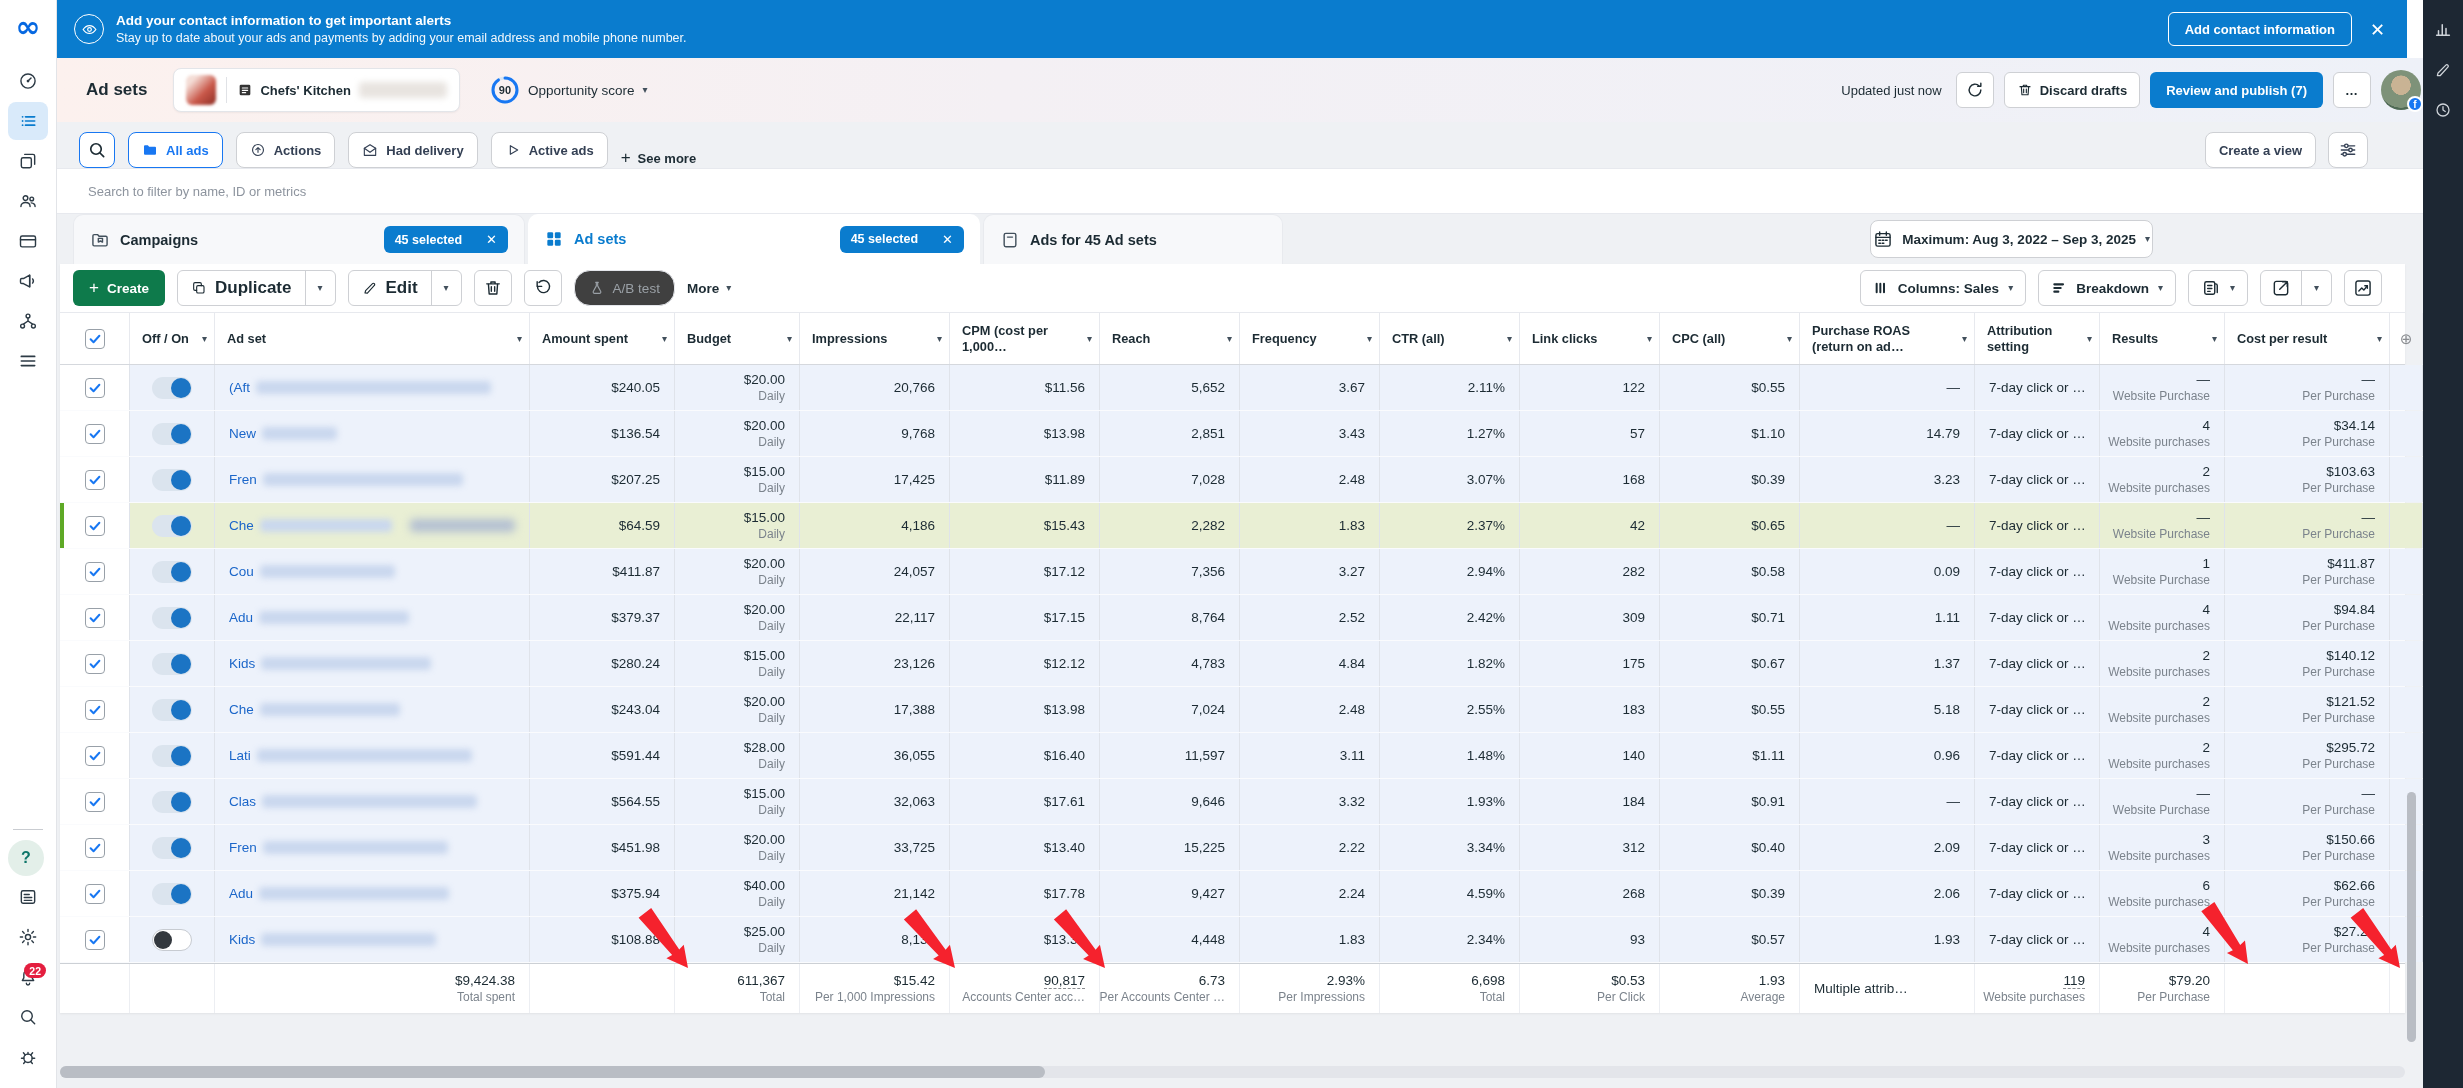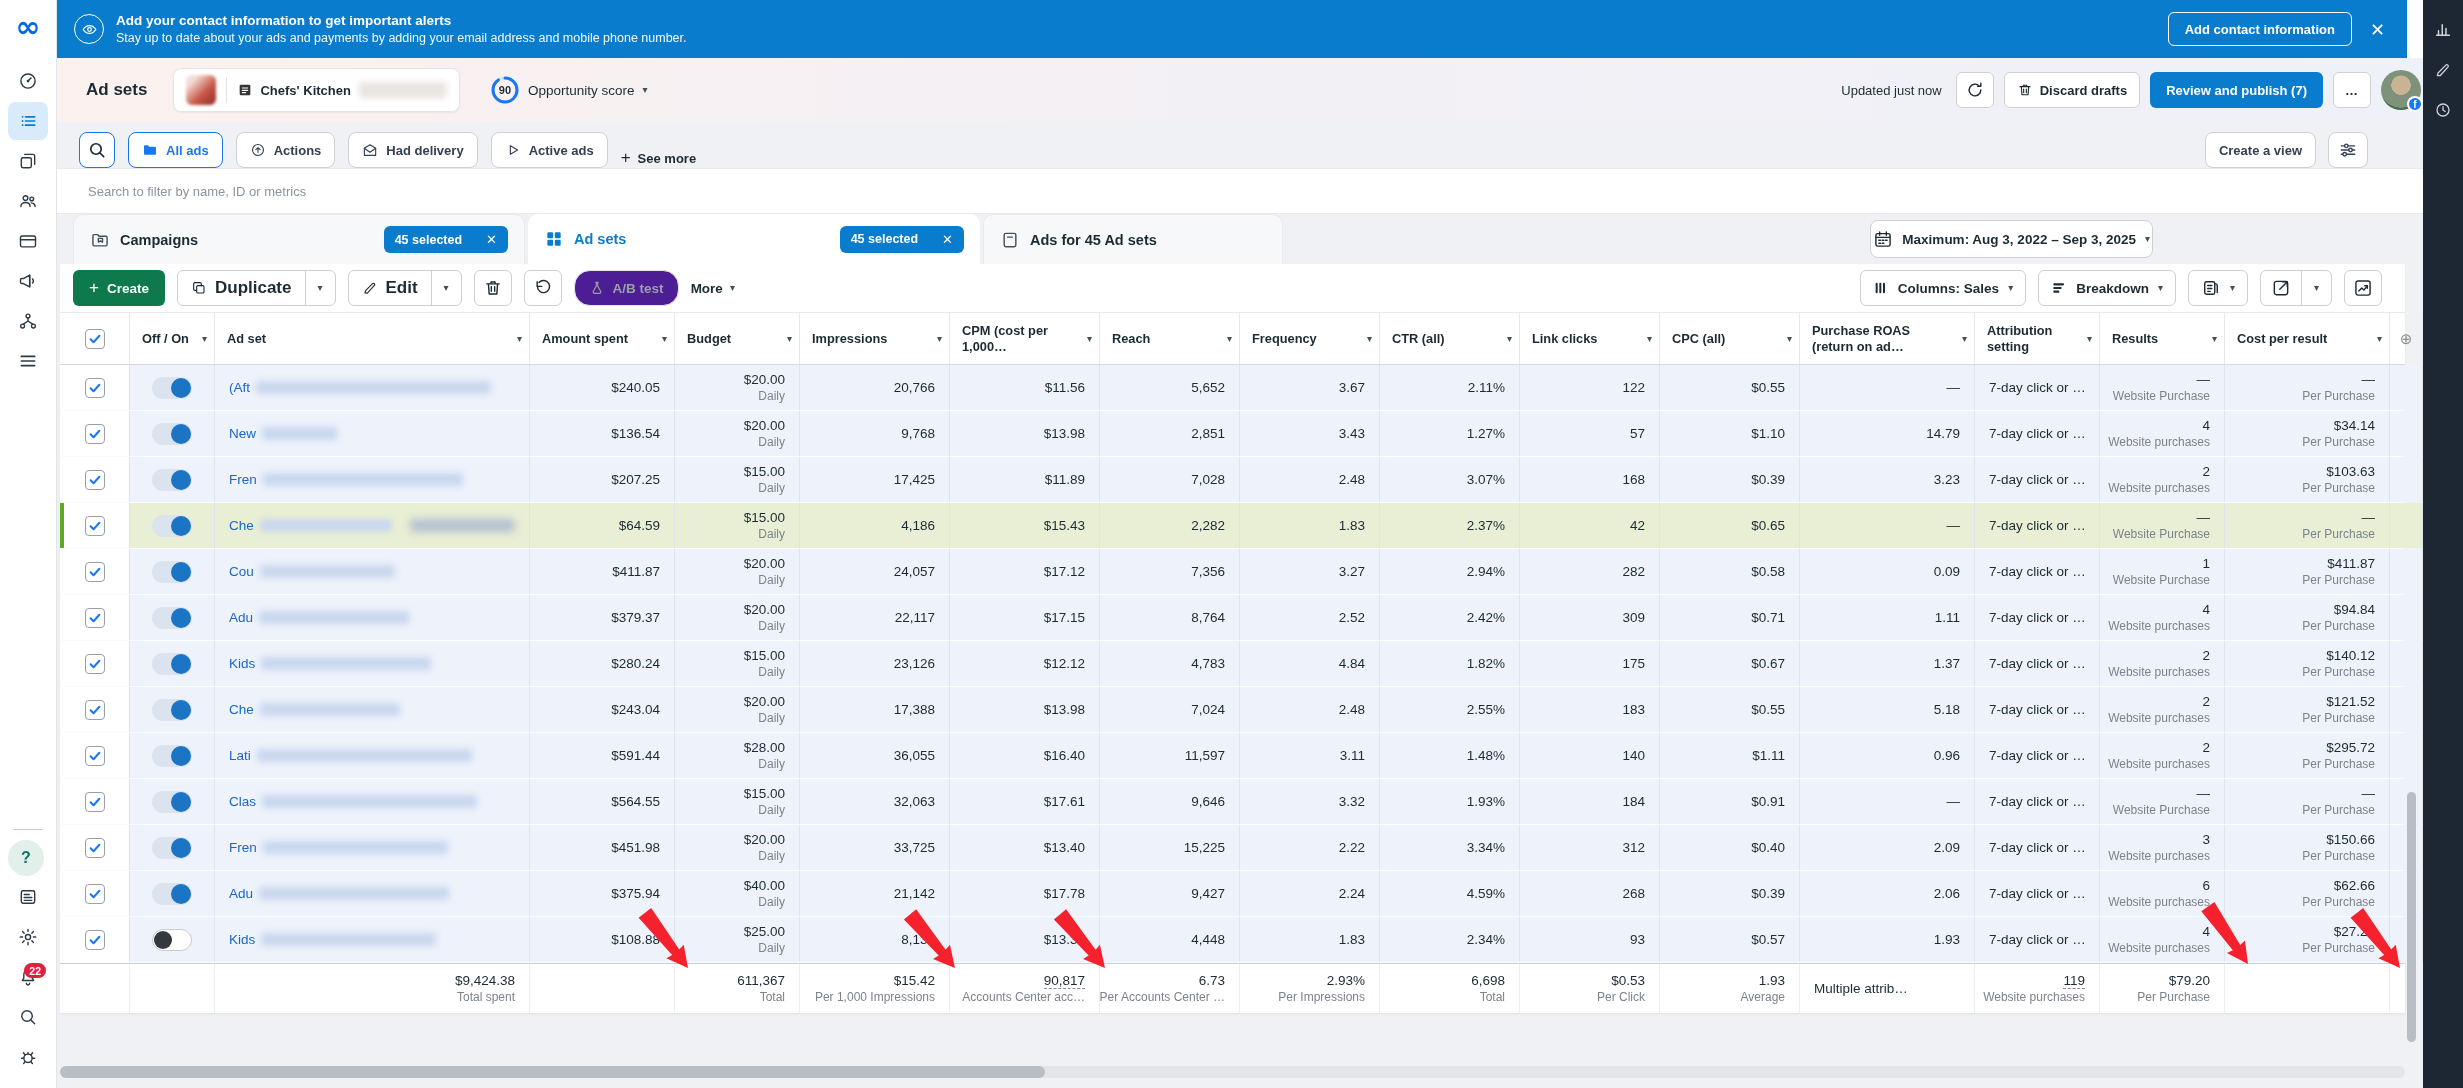--- a/index.html
+++ b/index.html
@@ -120,22 +120,22 @@
   #card{left:60px;top:264px;width:2345px;height:749px;background:#fff;z-index:3;box-shadow:0 1px 2px rgba(0,0,0,.06);}
   #toolbar{height:48px;display:flex;align-items:center;gap:12px;padding:0 13px;}
   #createbtn{height:36px;background:#0e7a4b;color:#fff;border-radius:6px;display:flex;align-items:center;
              gap:8px;padding:0 16px;font-weight:bold;font-size:13.5px;cursor:pointer;}
   #createbtn .plus{font-size:17px;font-weight:normal;}
   .split{height:36px;border:1px solid #ced0d4;border-radius:6px;display:flex;align-items:stretch;background:#fff;}
   .split .main{display:flex;align-items:center;gap:8px;padding:0 13px;font-weight:bold;font-size:17px;cursor:pointer;}
   .split .caretseg{width:30px;border-left:1px solid #ced0d4;display:flex;align-items:center;justify-content:center;cursor:pointer;}
   .sqbtn{width:38px;height:36px;border:1px solid #ced0d4;border-radius:6px;background:#fff;display:flex;
          align-items:center;justify-content:center;color:#1c2b33;cursor:pointer;}
-  #abtest{height:36px;border:1px solid #e4e6eb;border-radius:16px;background:#4c1d95;display:flex;align-items:center;
-          gap:8px;padding:0 14px;font-weight:bold;font-size:13.5px;color:#9aa0a6;cursor:default;}
+  #abtest{height:36px;border:1px solid #e4e6eb;border-radius:16px;background:#404040;display:flex;align-items:center;
+          gap:8px;padding:0 14px;font-weight:normal;font-size:13.5px;color:#9aa0a6;cursor:default;}
   #morebtn{display:flex;align-items:center;gap:7px;font-weight:bold;font-size:13.5px;cursor:pointer;}
   #toolright{margin-left:auto;display:flex;align-items:center;gap:12px;margin-right:10px;}
   .tbtn{height:36px;border:1px solid #ced0d4;border-radius:6px;background:#fff;display:flex;align-items:center;
         gap:9px;padding:0 12px;font-weight:bold;font-size:13.5px;cursor:pointer;}
 
   #theader,.trow,#tsummary{display:grid;}
   #theader{height:53px;border-bottom:1px solid #d5d8dd;border-top:1px solid #e7e9ee;background:#fff;}
   .hcell{position:relative;display:flex;align-items:center;padding:0 20px 0 12px;font-weight:bold;font-size:12.8px;
          line-height:1.2;border-right:1px solid #e7e9ee;cursor:pointer;}
   .hcell .cr{position:absolute;right:7px;top:50%;transform:translateY(-50%);}

